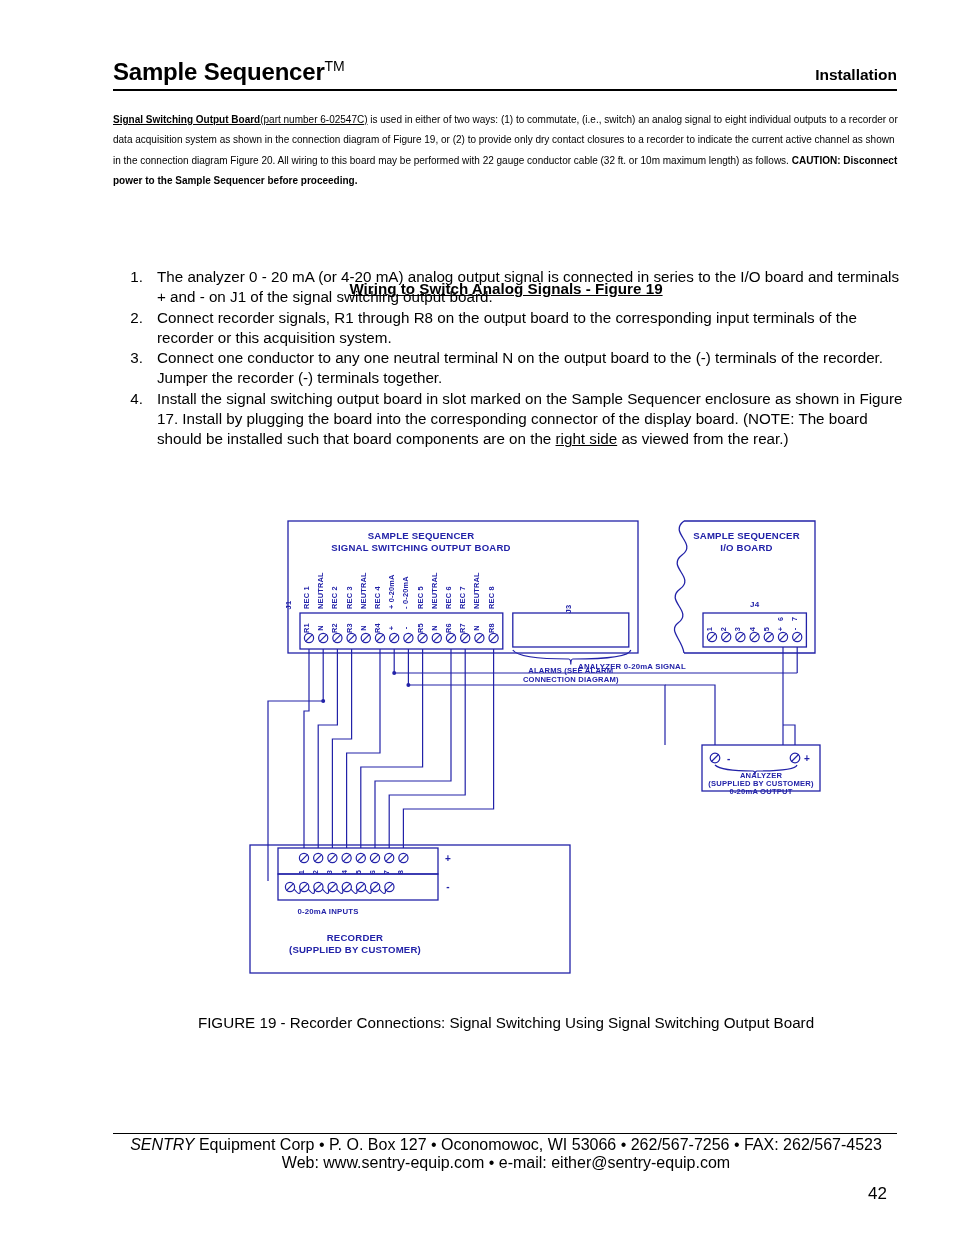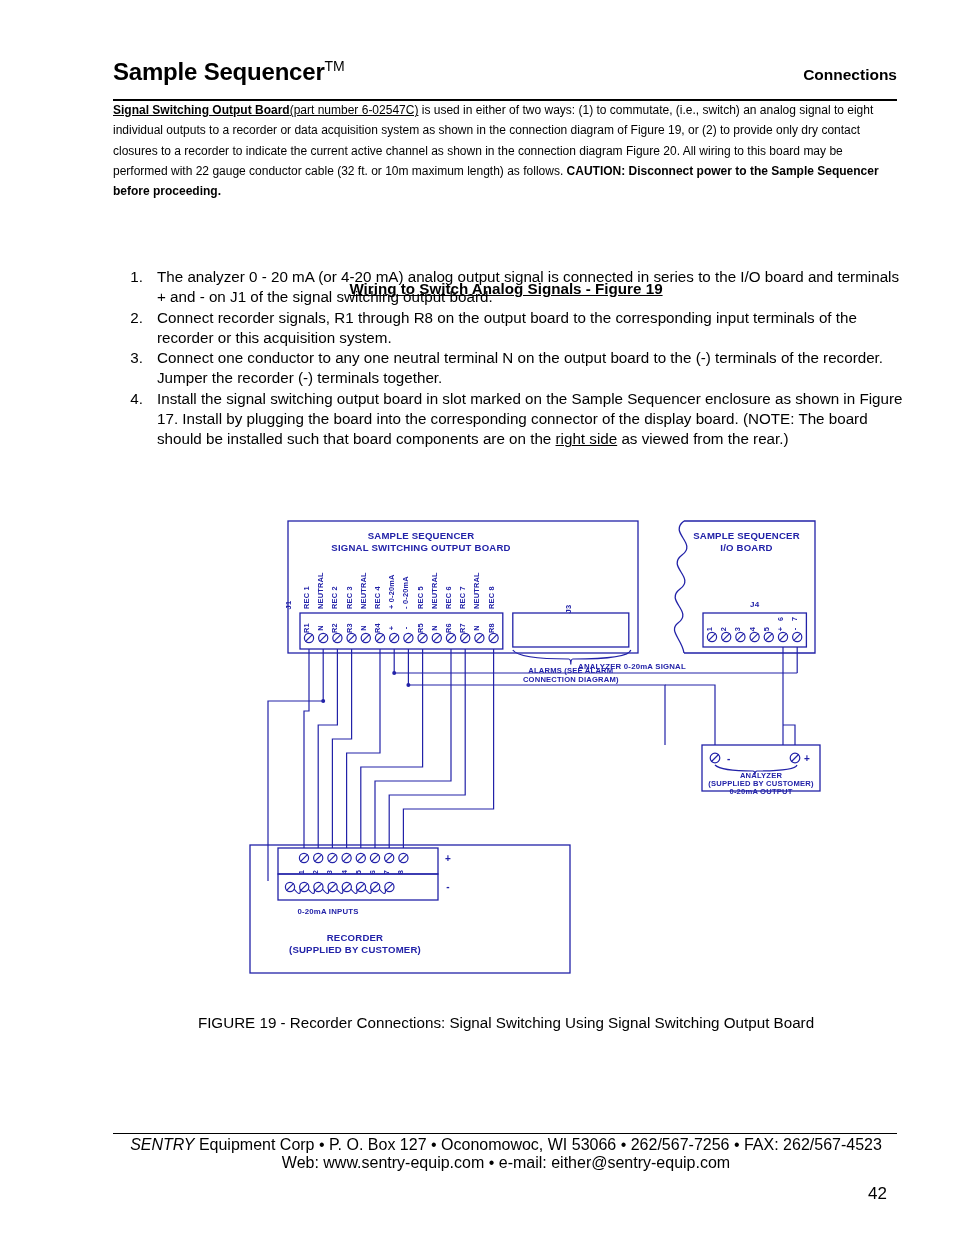--- a/index.html
+++ b/index.html
@@ -25,21 +25,21 @@
   
   .header {
     position: absolute;
     left: 113px;
     top: 58px;
     width: 784px;
     display: flex;
     align-items: baseline;
     justify-content: space-between;
     border-bottom: 2.5px solid #000;
-    padding-bottom: 13px;
+    padding-bottom: 3px;
   }
   .header-title {
     font-size: 24px;
     font-weight: bold;
     letter-spacing: -0.2px;
   }
   .header-title .tm {
     font-size: 14px;
     vertical-align: super;
     font-weight: normal;
@@ -47,23 +47,23 @@
   }
   .header-right {
     font-size: 15.5px;
     font-weight: bold;
   }
 
   
   .body-block {
     position: absolute;
     left: 113px;
-    top: 100px;
+    top: 110px;
     width: 786px;
-    font-size: 12px;
+    font-size: 10px;
     line-height: 20.3px;
     text-align: left;
   }
   .body-block .u-bold { font-weight: bold; text-decoration: underline; }
   .body-block .u-norm { text-decoration: underline; }
   .body-block .bold { font-weight: bold; }
 
   .section-title {
     position: absolute;
     left: 113px;
@@ -143,21 +143,21 @@
     font-size: 17px;
   }
 </style>
 </head>
 <body>
 
 <div class="page">
 
   <div class="header">
     <div class="header-title"><span>Sample Sequencer</span><span class="tm">TM</span></div>
-    <div class="header-right">Connections</div>
+    <div class="header-right">Installation</div>
   </div>
 
   <div class="body-block"><span class="u-bold">Signal Switching Output Board</span><span class="u-norm">(part number 6-02547C)</span><span> is used in either of two ways: (1) to commutate, (i.e., switch) an analog signal to eight individual outputs to a recorder or data acquisition system as shown in the connection diagram of Figure 19, or (2) to provide only dry contact closures to a recorder to indicate the current active channel as shown in the connection diagram Figure 20.   All wiring to this board may be performed with 22 gauge conductor cable (32 ft. or 10m maximum length) as follows.  </span><span class="bold">CAUTION:  Disconnect power to the Sample Sequencer before proceeding.</span></div>
 
   <div class="section-title"><span>Wiring to Switch Analog Signals -  Figure 19</span></div>
 
   <div class="steps">
     <div class="step">
       <div class="step-num">1.</div>
       <div class="step-txt">The analyzer 0 - 20 mA (or 4-20 mA) analog output signal is connected in series to the I/O board and terminals + and - on J1 of the signal switching output board.</div>

